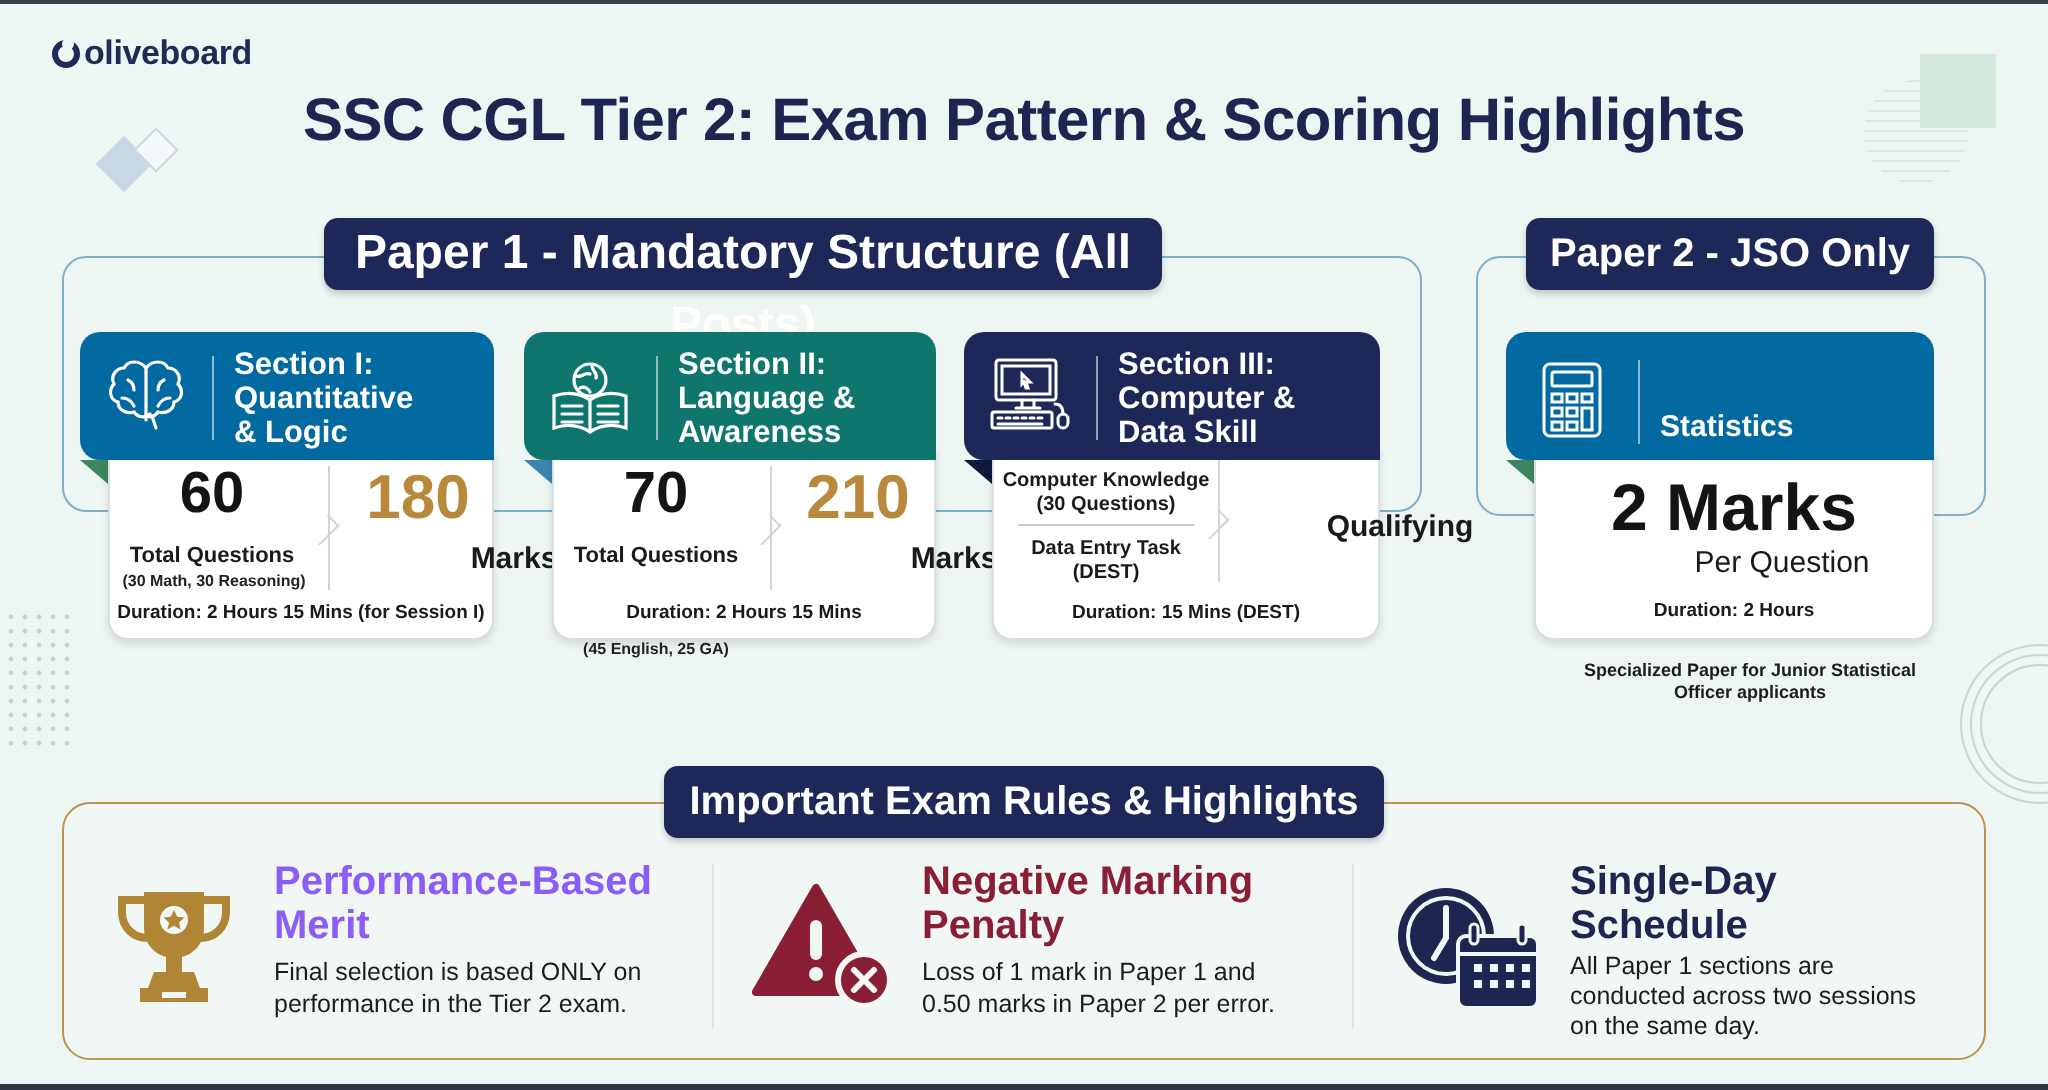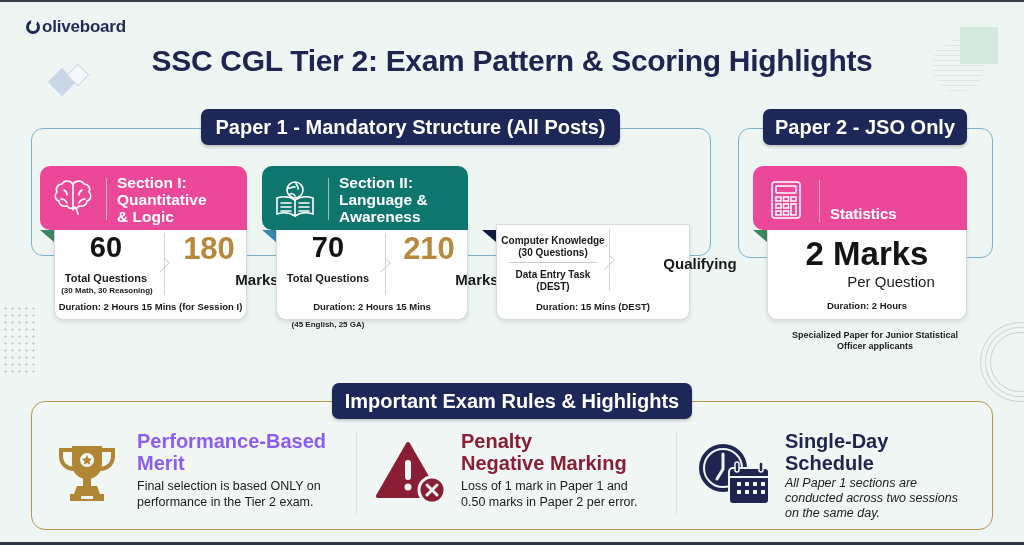--- a/index.html
+++ b/index.html
@@ -34,34 +34,34 @@
     background-image: radial-gradient(#c7d2d6 1px, transparent 1.4px); background-size:7px 7px; }
   .deco-rings { left:990px; top:332px; width:60px; height:60px; border-radius:50%;
     border:1px solid #c9d5d5; box-shadow: 0 0 0 4px #eef6f3, 0 0 0 5px #c9d5d5, 0 0 0 9px #eef6f3, 0 0 0 10px #c9d5d5; }
 
   
   .frame { border:1.5px solid #7fb0c9; border-radius:12px; }
   .frame-p1 { left:31px; top:128px; width:680px; height:128px; }
   .frame-p2 { left:738px; top:128px; width:255px; height:130px; }
 
   .banner { background:#1d2858; color:#ffffff; font-weight:700; border-radius:7px; text-align:center; box-shadow:0 2px 3px rgba(0,0,0,0.2); }
-  .banner-p1 { left:162px; top:109px; width:419px; height:36px; font-size:20px; line-height:36px;margin-left:39px; }
+  .banner-p1 { left:162px; top:109px; width:419px; height:36px; font-size:24px; line-height:36px; }
   .banner-p2 { left:763px; top:109px; width:204px; height:36px; font-size:20px; line-height:36px; }
   .banner-rules { left:332px; top:383px; width:360px; height:36px; font-size:20px; line-height:36px; }
 
   
   .card { position:absolute; }
   .card-head { position:absolute; left:0; top:0; right:0; height:64px; border-radius:10px 10px 0 10px; display:flex; align-items:flex-start; padding:8px 10px; }
   .card-head .icon { width:46px; height:44px; display:flex; align-items:center; justify-content:center; margin-top:2px; }
   .card-head .sep { width:1px; height:42px; background:rgba(255,255,255,0.55); margin:4px 10px 0 10px; }
   .card-head .title { color:#ffffff; font-size:15.5px; font-weight:700; line-height:17px; }
   .card-fold { position:absolute; left:0; top:64px; width:14px; height:12px; clip-path:polygon(0 0,100% 0,100% 100%); }
   .card-body { position:absolute; left:14px; top:58px; right:0; bottom:0; background:#ffffff; border-radius:0 0 10px 10px; border:1px solid #d7dde3; box-shadow:0 2px 4px rgba(0,0,0,0.12); }
 
-  .green-h { background:#ec4899; }
+  .green-h { background:#0369a1; }
   .green-f { background:#3e8660; }
   .blue-h { background:#0f766e; }
   .blue-f { background:#3a86ae; }
   .navy-h { background:#1d2858; }
   .navy-f { background:#111a3e; }
 
   .c1 { left:40px; top:166px; width:207px; height:154px; }
   .c2 { left:262px; top:166px; width:206px; height:154px; }
   .c3 { left:482px; top:166px; width:208px; height:154px; }
   .c4 { left:753px; top:166px; width:214px; height:154px; }
@@ -172,20 +172,40 @@
   <div class="card-body">
     <div class="sub-lbl" style="left:2px;top:10px;width:108px;font-size:10px;">Computer Knowledge</div>
     <div class="sub-lbl" style="left:2px;top:22px;width:108px;font-size:10px;">(30 Questions)</div>
     <div style="position:absolute;left:12px;top:37px;width:88px;height:1px;background:#c6ccd3;"></div>
     <div class="sub-lbl" style="left:2px;top:44px;width:108px;font-size:10px;">Data Entry Task</div>
     <div class="sub-lbl" style="left:2px;top:56px;width:108px;font-size:10px;">(DEST)</div>
     <div class="vdiv" style="left:112px;top:4px;height:62px;"></div>
     <div class="chev" style="left:106px;top:30px;"></div>
     <div class="marks-lbl" style="left:114px;top:30px;width:82px;font-size:15px;">Qualifying</div>
     <div class="dur" style="top:76px;">Duration: 15 Mins (DEST)</div>
+  </div>
+  <div class="card-head navy-h">
+    <div class="icon">
+      <svg width="42" height="40" viewBox="0 0 42 40" fill="none" stroke="#ffffff" stroke-width="1.5" stroke-linecap="round">
+        <rect x="4" y="2" width="30" height="20" rx="1.5"></rect>
+        <rect x="7" y="5" width="24" height="14"></rect>
+        <path d="M17 9l4 4-2 0 1 3-1 0-1-3-1 1z"></path>
+        <path d="M17 22v4M23 22v4M14 26h12"></path>
+        <rect x="2" y="28" width="30" height="8" rx="1"></rect>
+        <path d="M5 31h2M9 31h2M13 31h2M17 31h2M21 31h2M25 31h2M5 34h22"></path>
+        <rect x="35" y="29" width="5" height="7" rx="2.5"></rect>
+        <path d="M37.5 29c0-4-2-5-4-5"></path>
+      </svg>
+    </div>
+    <div class="sep"></div>
+    <div class="title">
+      <div>Section III:</div>
+      <div>Computer &amp;</div>
+      <div>Data Skill</div>
+    </div>
   </div>
 </div>
 
 <div class="card c4">
   <div class="card-fold green-f"></div>
   <div class="card-body">
     <div class="big-num" style="left:0;right:0;top:10px;font-size:33px;">2 Marks</div>
     <div class="marks-lbl" style="left:0;right:0;top:48px;font-size:15px;font-weight:400;">Per Question</div>
     <div class="dur" style="top:75px;">Duration: 2 Hours</div>
   </div>
@@ -248,22 +268,22 @@
   <div class="ic" style="left:0;top:12px;">
     <svg width="72" height="64" viewBox="0 0 72 64">
       <path d="M32 4L2 56h60z" fill="#8a1e35" stroke="#8a1e35" stroke-width="4" stroke-linejoin="round"></path>
       <rect x="29" y="20" width="6" height="20" rx="3" fill="#f1f7f4"></rect>
       <circle cx="32" cy="47" r="3.5" fill="#f1f7f4"></circle>
       <circle cx="56" cy="50" r="13" fill="#8a1e35" stroke="#f1f7f4" stroke-width="3"></circle>
       <path d="M51 45l10 10M61 45L51 55" stroke="#f1f7f4" stroke-width="3" stroke-linecap="round"></path>
     </svg>
   </div>
   <div class="rt" style="left:85px;top:2px;color:#8a1e35;">
+    <div>Negative Marking</div>
     <div>Penalty</div>
-    <div>Negative Marking</div>
   </div>
   <div class="rd" style="left:85px;top:50px;">
     <div>Loss of 1 mark in Paper 1 and</div>
     <div>0.50 marks in Paper 2 per error.</div>
   </div>
 </div>
 
 <div class="rule" style="left:697px;width:290px;height:100px;">
   <div class="ic" style="left:0;top:14px;">
     <svg width="74" height="64" viewBox="0 0 74 64">
@@ -283,20 +303,20 @@
           <rect x="48" y="48" width="4" height="4"></rect>
           <rect x="56" y="48" width="4" height="4"></rect>
           <rect x="64" y="48" width="4" height="4"></rect>
       </g>
     </svg>
   </div>
   <div class="rt" style="left:88px;top:2px;color:#1d2550;">
     <div>Single-Day</div>
     <div>Schedule</div>
   </div>
-  <div class="rd" style="left:88px;top:48px;line-height:15px;font-style:italic;">
+  <div class="rd" style="left:88px;top:48px;line-height:15px;">
     <div>All Paper 1 sections are</div>
     <div>conducted across two sessions</div>
     <div>on the same day.</div>
   </div>
 </div>
 
 <div class="abs bottom-strip"></div>
 
 </body></html>

